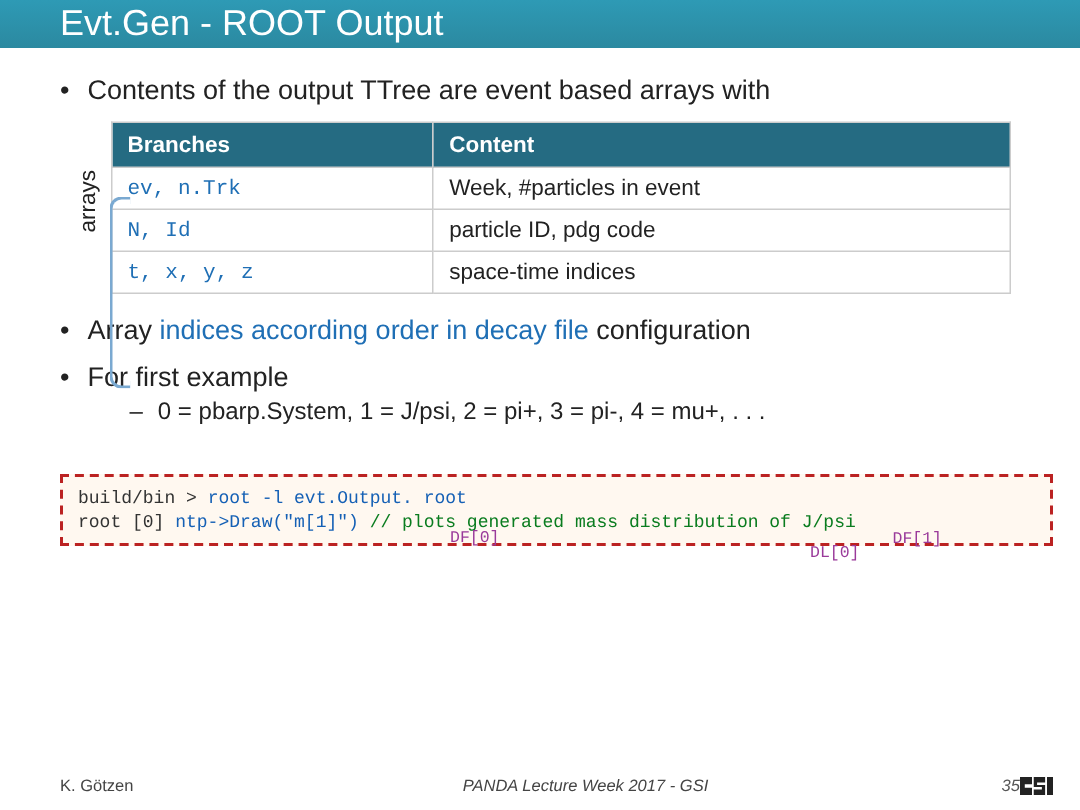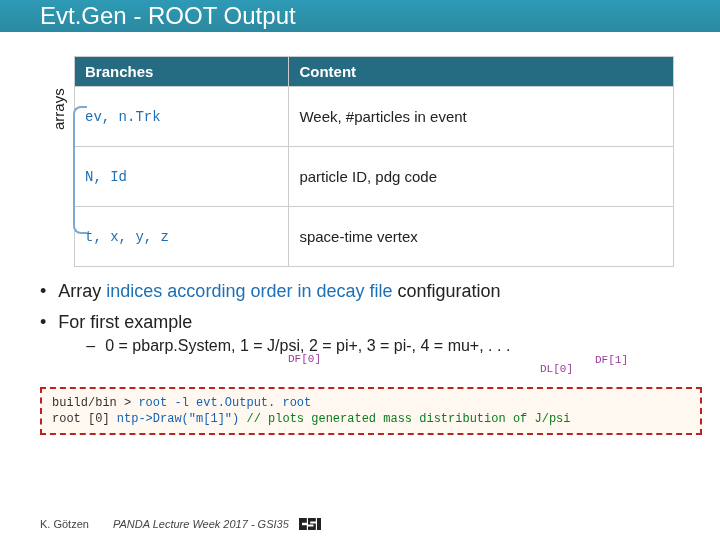--- a/index.html
+++ b/index.html
@@ -12,51 +12,56 @@
   .bullets > li { font-size: 18px; margin-bottom: 10px; display:flex; }
   .bullets > li::before { content: "•"; margin-right: 12px; }
   .bullets > li > div { flex:1; }
   .sub { list-style: none; margin-left: 28px; margin-top: 4px; }
   .sub li { font-size: 16px; margin-bottom: 20px; display:flex; }
   .sub li::before { content: "–"; margin-right: 10px; }
   .blue { color: #1f6fb5; }
   .tablewrap { position: relative; margin: 6px 0 14px 34px; }
   table.branches { border-collapse: collapse; width: 600px; font-size: 15px; border-radius: 25px; }
   table.branches th { background: #256b82; color: #fff; text-align: left; padding: 6px 10px; font-weight: bold; border: 1px solid #ccc; }
-  table.branches td { padding: 21px 10px; border: 1px solid #ccc; }
+  table.branches td { padding: 5px 10px; border: 1px solid #ccc; }
   table.branches td.code { font-family: "Courier New", monospace; font-size: 14px; color: #1f6fb5; }
   .arrays-label { position: absolute; left: -24px; top: 74px; transform: rotate(-90deg); transform-origin: left top; font-size: 15px; }
   .bracket { position: absolute; left: -1px; top: 50px; width: 14px; height: 128px; border-left: 2px solid #7aa9d1; border-top: 2px solid #7aa9d1; border-bottom: 2px solid #7aa9d1; border-top-left-radius: 8px; border-bottom-left-radius: 8px; }
   .ann { position:absolute; font-family:"Courier New",monospace; font-size:11px; color:#9a3a9a; pointer-events:none; }
-  .ann.a0 { left: 288px; top: 353px; }
+  .ann.a0 { left: 300px; top: 353px; }
   .ann.a1 { left: 540px; top: 363px; }
   .ann.a2 { left: 595px; top: 354px; }
   .codebox { margin: 12px 18px 0 40px; border: 2px dashed #b22; padding: 6px 10px; background: #fff8f0; font-family: "Courier New", monospace; font-size: 12px; line-height: 1.35; white-space: pre; overflow:hidden; }
   .cb-prompt { color:#333; }
   .cb-blue { color:#1560b5; }
   .cb-green { color:#0a7c1f; }
-  .footer { position: absolute; bottom: 10px; left: 0; width: 100%; display:flex; align-items:center; justify-content:flex-start; padding: 0 18px 0 40px; font-size: 11px; color: #444; }
+  .footer { position: absolute; bottom: 10px; left: 0; width: 100%; display:flex; align-items:center; justify-content:space-between; padding: 0 18px 0 40px; font-size: 11px; color: #444; }
   .footer .fc { font-style: italic; margin-left: 24px; }
-  .footer .fr { display:flex; align-items:center; gap:10px; }
+  .footer .fr { display:flex; align-items:center; }
   .pgnum { color:#555; font-style:italic; }
   .logo { display:flex; gap:1px; }
   .logo span { width:8px; height:12px; background:#222; display:inline-block; }
   .logo span.g { clip-path: polygon(0 0,100% 0,100% 40%,40% 40%,40% 60%,100% 60%,100% 100%,0 100%);}
   .logo span.s { clip-path: polygon(0 0,100% 0,100% 30%,30% 30%,30% 45%,100% 45%,100% 100%,0 100%,0 70%,70% 70%,70% 55%,0 55%);}
   .logo span.i { width:4px; }
 </style>
 </head>
 <body>
 
 <div class="slide">
   <div class="titlebar">
     <h1>Evt.Gen - ROOT Output</h1>
   </div>
 
   <div class="content">
+    <ul class="bullets">
+      <li>
+          <div>Contents of the output TTree are event based arrays with</div>
+        </li>
+    </ul>
 
     <div class="tablewrap">
       <div class="bracket"></div>
       <div class="arrays-label">arrays</div>
       <table class="branches">
         <thead>
           <tr>
             <th>Branches</th>
             <th>Content</th>
           </tr>
@@ -65,21 +70,21 @@
           <tr>
               <td class="code">ev, n.Trk</td>
               <td>Week, #particles in event</td>
             </tr>
           <tr>
               <td class="code">N, Id</td>
               <td>particle ID, pdg code</td>
             </tr>
           <tr>
               <td class="code">t, x, y, z</td>
-              <td>space-time vertex</td>
+              <td>space-time indices</td>
             </tr>
         </tbody>
       </table>
     </div>
 
     <ul class="bullets">
       <li>
           <div><span>Array </span><span class="blue">indices according order in decay file</span><span> configuration</span></div>
         </li>
       <li>

